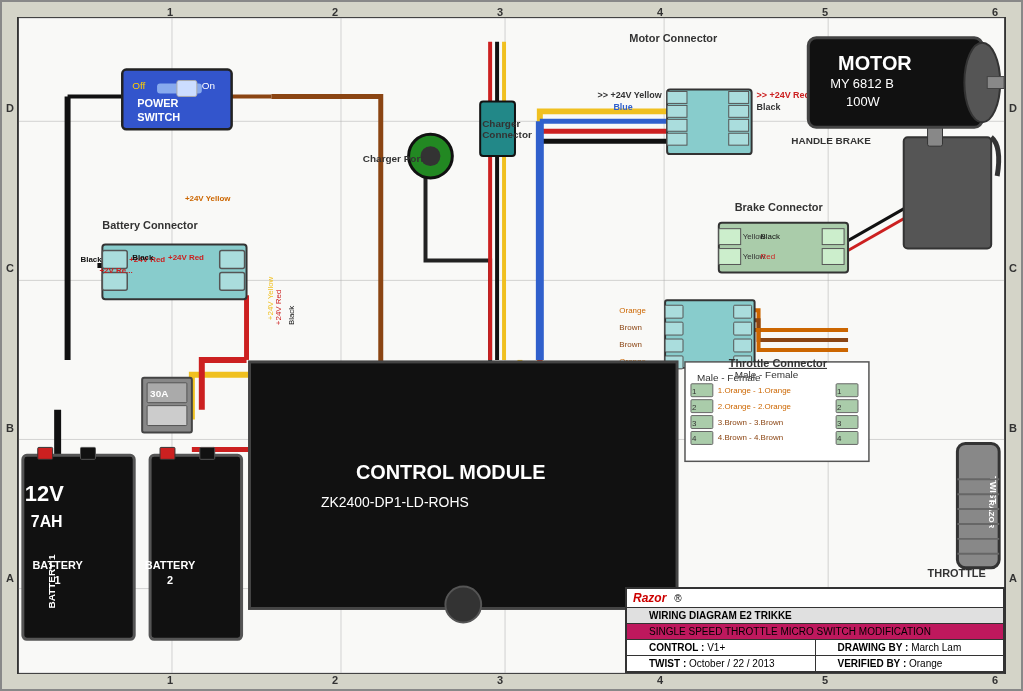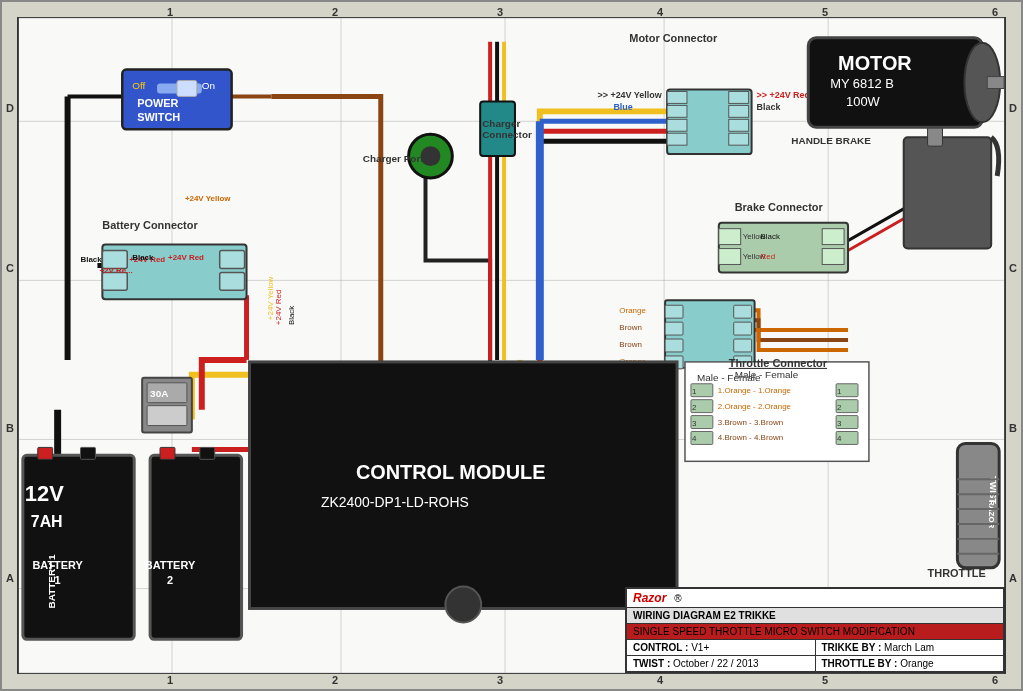--- a/index.html
+++ b/index.html
@@ -79,21 +79,21 @@
       font-size: 12px;
       font-style: italic;
       color: #cc0000;
       font-weight: bold;
     }
     .info-row {
       display: flex;
       border-top: 1px solid #333;
     }
     .info-cell {
-      padding: 2px 6px;
+      padding: 2px 22px;
       border-right: 1px solid #333;
       flex: 1;
     }
     .info-cell:last-child { border-right: none; }
     .info-label { font-weight: bold; }
 
   </style>
 </head>
 <body>
 
@@ -357,39 +357,39 @@
     <div class="info-bar-title">
       <span class="razor-logo">Razor</span>
       <span>®</span>
     </div>
     <div class="info-row">
       <div class="info-cell" style="flex:2; background:#e0e0e0;">
         <span class="info-label">WIRING DIAGRAM  E2 TRIKKE</span>
       </div>
     </div>
     <div class="info-row">
-      <div class="info-cell" style="flex:2; background:#b91c1c;">
+      <div class="info-cell" style="flex:2; background:#be185d;">
         <span>SINGLE SPEED THROTTLE MICRO SWITCH MODIFICATION</span>
       </div>
     </div>
     <div class="info-row">
       <div class="info-cell">
         <span class="info-label">CONTROL :</span>
         <span>V1+</span>
       </div>
       <div class="info-cell">
-        <span class="info-label">TRIKKE BY :</span>
+        <span class="info-label">DRAWING BY :</span>
         <span>March Lam</span>
       </div>
     </div>
     <div class="info-row">
       <div class="info-cell">
         <span class="info-label">TWIST :</span>
         <span>October / 22 / 2013</span>
       </div>
       <div class="info-cell">
-        <span class="info-label">THROTTLE BY :</span>
+        <span class="info-label">VERIFIED BY :</span>
         <span>Orange</span>
       </div>
     </div>
   </div>
 
 </div>
 
 </body></html>

